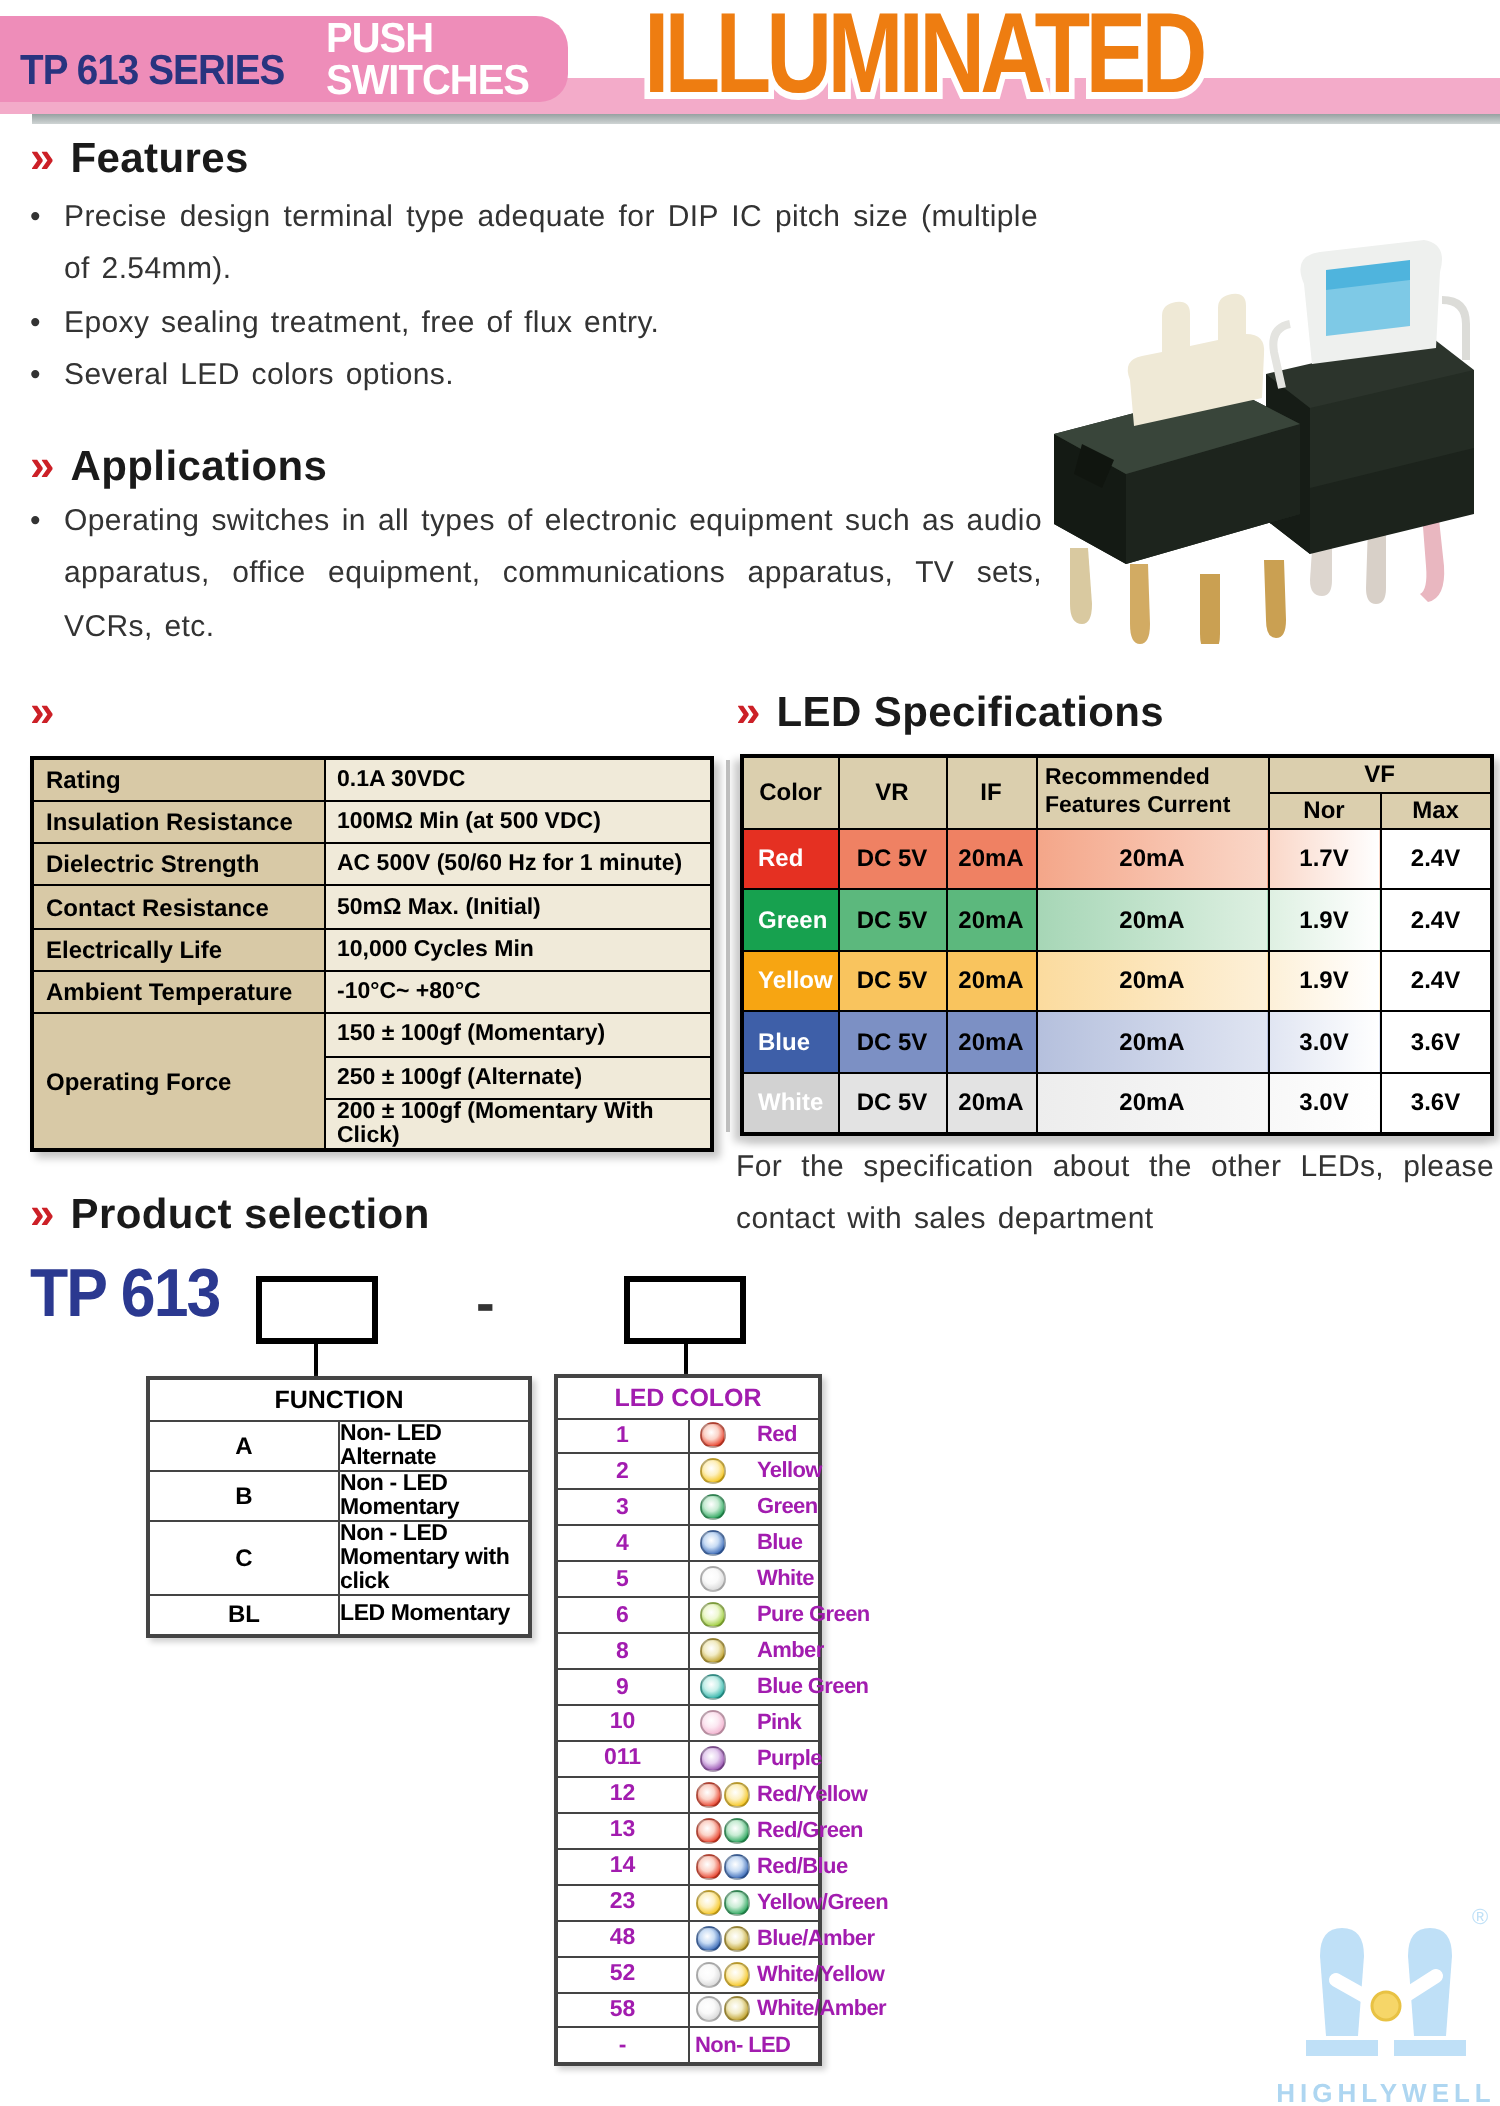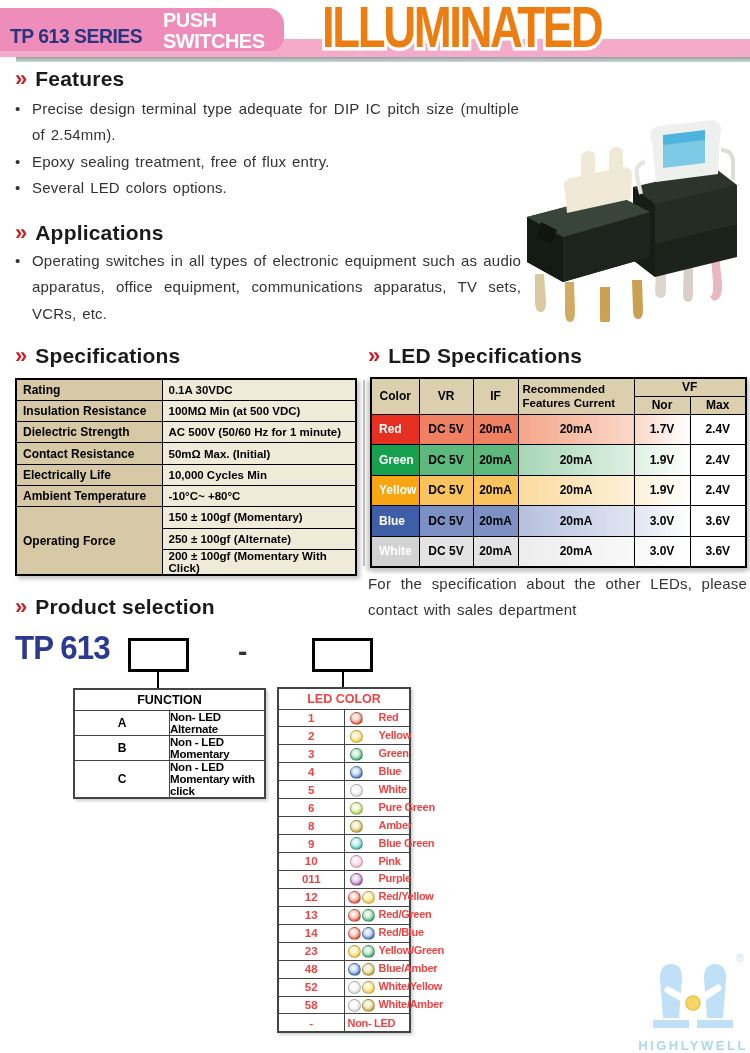--- a/index.html
+++ b/index.html
@@ -66,21 +66,21 @@
   .fn-table { position:absolute; left:73px; top:688px; width:193px; border:2px solid #444;
               background:#fff; box-shadow:2px 2px 3px #d0d0d0; table-layout:fixed; }
   .fn-table th, .fn-table td { border:1px solid #444; font-weight:bold; color:#000; height:21.4px;
               vertical-align:middle; }
   .fn-table .fn-title { text-align:center; font-size:12.5px; height:21px; }
   .fn-table .fn-code { width:31px; text-align:center; font-size:12px; }
   .fn-table .fn-desc { text-align:left; padding-left:0; font-size:11.5px; letter-spacing:-0.2px; }
 
   .lc-table { position:absolute; left:277px; top:687px; width:134px; border:2px solid #444;
               background:#fff; box-shadow:2px 2px 3px #d0d0d0; table-layout:fixed; }
-  .lc-table th, .lc-table td { border:1px solid #444; font-weight:bold; color:#ef4444; height:17.95px;
+  .lc-table th, .lc-table td { border:1px solid #444; font-weight:bold; color:#a21caf; height:17.95px;
               vertical-align:middle; }
   .lc-table .lc-title { text-align:center; font-size:12.5px; height:21px; }
   .lc-table .lc-code { width:31px; text-align:center; font-size:11.5px; }
   .lc-table .lc-cell { text-align:left; padding-left:3px; font-size:11px; letter-spacing:-0.3px;
               white-space:nowrap; }
   .led-dots { display:inline-block; width:31px; vertical-align:middle; }
   .led { display:inline-block; width:13px; height:13px; border-radius:50%; margin-right:1px;
          vertical-align:middle; border:1px solid rgba(0,0,0,0.25); }
 
   
@@ -164,21 +164,20 @@
   </div>
   <div class="bullets" style="left:15px; top:248px; width:506px;" id="applications-list">
       <div class="bullet">
         <span class="dot">•</span>
         <span class="txt">Operating switches in all types of electronic equipment such as audio apparatus, office equipment, communications apparatus,  TV sets, VCRs,  etc.</span>
       </div>
     </div>
 
   <div class="sec-head" style="left:15px; top:343px;">
     <span class="chev">»</span>
-    <span class="sec-title">Specifications</span>
   </div>
   <table class="spec-table">
     <tbody id="spec-tbody">
         <tr>
           <th class="spec-label">Rating</th>
           <td class="spec-value">0.1A 30VDC</td>
         </tr>
         <tr>
           <th class="spec-label">Insulation Resistance</th>
           <td class="spec-value">100MΩ Min (at 500 VDC)</td>
@@ -308,20 +307,24 @@
           <td class="fn-desc">Non- LED Alternate</td>
         </tr>
         <tr>
           <td class="fn-code">B</td>
           <td class="fn-desc">Non - LED Momentary</td>
         </tr>
         <tr>
           <td class="fn-code">C</td>
           <td class="fn-desc">Non - LED Momentary with click</td>
         </tr>
+        <tr>
+          <td class="fn-code">BL</td>
+          <td class="fn-desc">LED Momentary</td>
+        </tr>
       </tbody>
   </table>
 
   <table class="lc-table">
     <tbody id="lc-tbody">
       <tr>
           <th class="lc-title" colspan="2">LED COLOR</th>
         </tr>
     <tr class="lc-row">
           <td class="lc-code">1</td>

